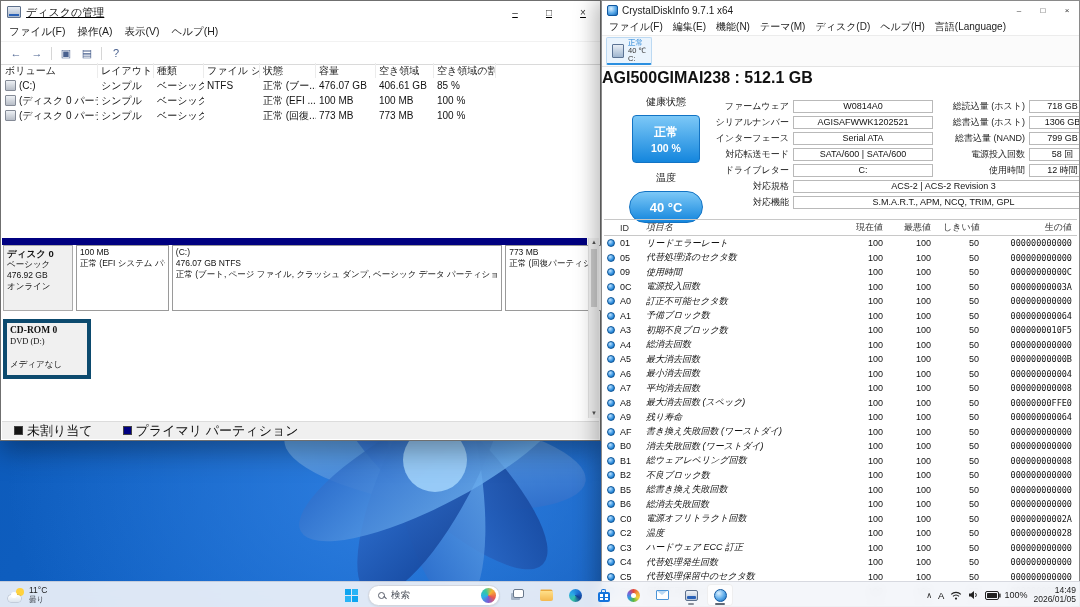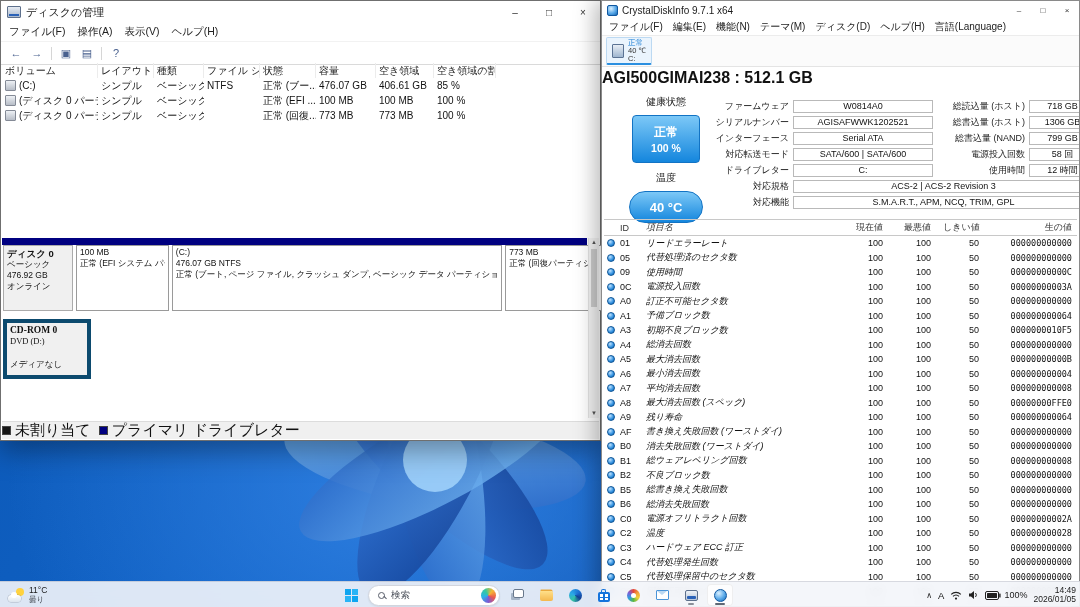--- a/index.html
+++ b/index.html
@@ -10,21 +10,21 @@
   .bloom{position:absolute;left:150px;top:320px;z-index:1;}
 
   .window{position:absolute;background:#fff;box-sizing:border-box;}
   .win-title{font-size:11px;color:#1a1a1a;white-space:nowrap;}
   .caps{margin-left:auto;display:flex;height:100%;}
   .cap{width:34px;height:100%;display:flex;align-items:center;justify-content:center;font-size:10px;color:#333;}
   .menu-item{padding:1px 6px;white-space:nowrap;}
 
   
   #dm{left:0;top:0;width:601px;height:441px;border:1px solid #6f6f6f;z-index:10;box-shadow:0 10px 26px rgba(0,0,0,.35);}
-  .dm-titlebar{height:22px;display:flex;align-items:center;gap:5px;padding-left:6px;background:#fff;}
+  .dm-titlebar{height:22px;display:flex;align-items:center;gap:5px;padding-left:6px;background:#fff;text-decoration:underline;}
   .dm-app-icon{width:12px;height:10px;background:linear-gradient(#e6ebf2,#a9b8cc);border:1px solid #5d708c;border-radius:1px;position:relative;flex:none;}
   .dm-app-icon::after{content:'';position:absolute;left:1px;right:1px;bottom:1px;height:2px;background:#2a62b8;}
   .dm-menubar{height:18px;display:flex;align-items:center;font-size:10.5px;color:#222;padding-left:2px;}
   .dm-toolbar{height:22px;display:flex;align-items:center;gap:3px;padding-left:6px;border-top:1px solid #f2f2f2;border-bottom:1px solid #dadada;}
   .tool-icon{min-width:18px;height:18px;display:flex;align-items:center;justify-content:center;font-size:11px;color:#49618f;}
   .tool-sep{width:1px;height:13px;background:#d6d6d6;margin:0 2px;}
   .dm-list{position:absolute;left:1px;top:62px;right:13px;}
   .dm-header{display:flex;height:15px;font-size:10px;color:#222;}
   .dm-col{border-right:1px solid #ececec;padding:1px 3px;box-sizing:border-box;white-space:nowrap;overflow:hidden;}
   .dm-row{display:flex;height:15px;font-size:10px;color:#111;align-items:center;}
@@ -36,21 +36,21 @@
   .dl-name{font-size:9.5px;font-weight:bold;}
   .dm-parts{flex:1;display:flex;margin-left:3px;gap:3px;}
   .dm-part{border:1px solid #9a9a9a;background:#fff;box-sizing:border-box;font-size:8.5px;color:#111;line-height:11px;padding:1px 3px;overflow:hidden;}
   .part-line{white-space:nowrap;overflow:hidden;}
   .cdrom{position:absolute;left:2px;top:318px;width:88px;height:60px;border:4px solid #0c4a6e;background:#f0f0f0;font-size:8.5px;color:#111;padding:2px 3px;box-sizing:border-box;line-height:11px;font-family:Liberation Serif, serif;}
   .cdrom-media{margin-top:12px;}
   .dm-scroll{position:absolute;right:1px;top:237px;width:11px;height:180px;background:#f4f4f4;border-left:1px solid #e3e3e3;display:flex;flex-direction:column;align-items:center;box-sizing:border-box;}
   .sarr{font-size:6px;color:#555;line-height:9px;}
   .track{flex:1;width:100%;position:relative;}
   .thumb{position:absolute;top:2px;left:2px;right:2px;height:58px;background:#cdcdcd;}
-  .dm-legend{position:absolute;left:1px;right:1px;bottom:1px;height:17px;background:#f0f0f0;border-top:1px solid #dcdcdc;display:flex;align-items:center;gap:8px;padding-left:0;font-size:15px;color:#111;}
+  .dm-legend{position:absolute;left:1px;right:1px;bottom:1px;height:17px;background:#f0f0f0;border-top:1px solid #dcdcdc;display:flex;align-items:center;gap:30px;padding-left:12px;font-size:13px;color:#111;}
   .legend-item{display:flex;align-items:center;gap:4px;}
   .legend-sq{width:9px;height:9px;border:1px solid #444;box-sizing:border-box;flex:none;}
 
   
   #cdi{left:601px;top:0;width:479px;height:607px;border:1px solid #8a8a8a;overflow:hidden;z-index:12;box-shadow:-6px 0 20px rgba(0,0,0,.28);}
   .cdi-titlebar{height:18px;display:flex;align-items:center;gap:4px;padding-left:5px;font-size:10px;color:#1a1a1a;}
   .cdi-app-icon{width:11px;height:11px;border-radius:2px;background:radial-gradient(circle at 35% 30%,#d9efff,#58a8e8 55%,#1565b0);border:1px solid #0f57a0;box-sizing:border-box;flex:none;}
   .cdi-titlebar .cap{width:24px;font-size:8px;}
   .cdi-menubar{height:16px;display:flex;align-items:center;font-size:10px;color:#222;padding-left:2px;border-bottom:1px solid #ececec;}
   .cdi-menubar .menu-item{padding:1px 5px;}
@@ -276,21 +276,21 @@
         </span>
       <span class="sarr">▼</span>
     </div>
     <div class="dm-legend" id="dm-legend">
         <span class="legend-item">
           <span class="legend-sq" style="background: rgb(20, 20, 20);"></span>
           <span>未割り当て</span>
         </span>
         <span class="legend-item">
           <span class="legend-sq" style="background: rgb(0, 0, 128);"></span>
-          <span>プライマリ ドライブレター</span>
+          <span>プライマリ パーティション</span>
         </span>
       </div>
   </div>
 
   <div id="cdi" class="window">
     <div class="cdi-titlebar">
       <span class="cdi-app-icon"></span>
       <span class="win-title" style="font-size:10px;">CrystalDiskInfo 9.7.1 x64</span>
       <div class="caps">
         <span class="cap">–</span>

